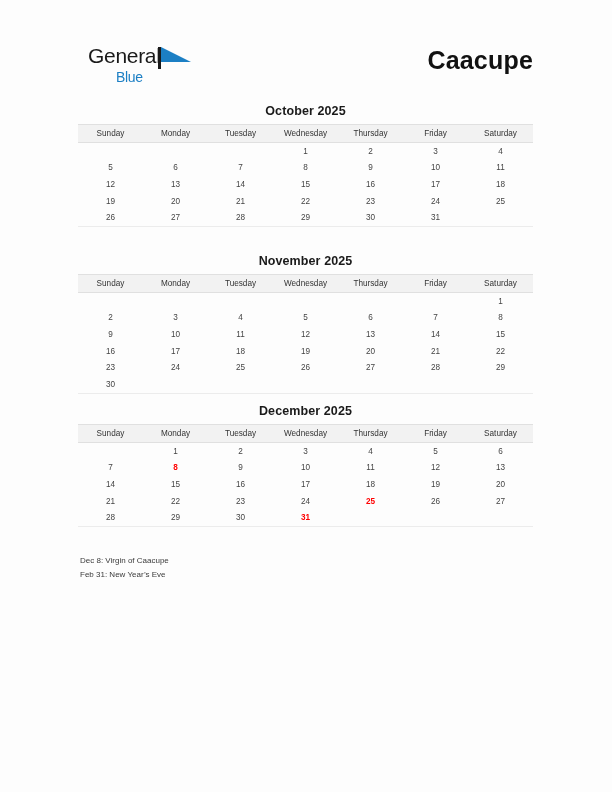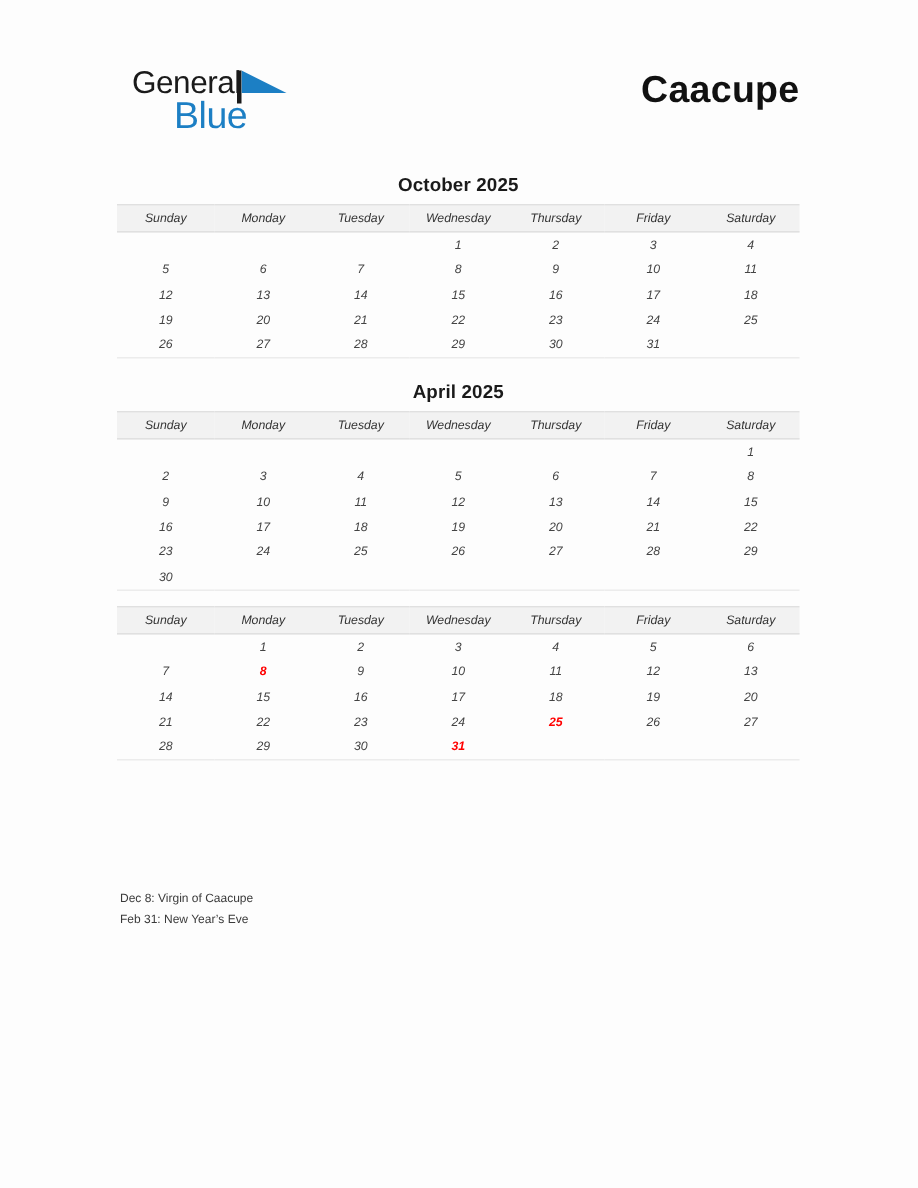--- a/index.html
+++ b/index.html
@@ -47,21 +47,21 @@
     letter-spacing: -0.3px;
     color: #1a1a1a;
     font-family: "Liberation Sans", sans-serif;
     line-height: 24px;
     white-space: nowrap;
   }
   .logo-row2 {
     position: absolute;
     left: 28px;
     top: 21px;
-    font-size: 25px;
+    font-size: 14px;
     letter-spacing: -0.3px;
     color: #1c7fc4;
     line-height: 24px;
     white-space: nowrap;
   }
   .logo-flag {
     position: absolute;
     left: 73px;
     top: 2px;
     width: 32px;
@@ -86,38 +86,37 @@
     letter-spacing: 0.2px;
     white-space: nowrap;
   }
 
   
   .month-block {
     position: absolute;
     left: 78px;
     width: 455px;
   }
-  #month-0 { top: 104px; margin-top: 12px; }
+  #month-0 { top: 104px; }
   #month-1 { top: 254px; }
   #month-2 { top: 404px; }
 
   .month-title {
     text-align: center;
     font-size: 12.5px;
     font-weight: bold;
     color: #1a1a1a;
     margin-bottom: 6px;
     letter-spacing: 0.1px;
   }
 
   table.cal {
     border-collapse: collapse;
     width: 455px;
     table-layout: fixed;
-    font-style: italic;
   }
   table.cal th {
     background: #f2f2f2;
     border-top: 1px solid #e0e0e0;
     border-bottom: 1px solid #e0e0e0;
     font-size: 8.2px;
     font-weight: normal;
     color: #333333;
     height: 17px;
     text-align: center;
@@ -138,21 +137,20 @@
     color: #ff0000;
     font-weight: bold;
   }
 
   
   .notes {
     position: absolute;
     left: 80px;
     top: 554px;
     width: 340px;
-    margin-top: 38px;
   }
   .note-line {
     font-size: 8px;
     color: #3a3a3a;
     line-height: 13.6px;
     white-space: nowrap;
   }
 </style>
 </head>
 <body>
@@ -231,21 +229,21 @@
             <td>29</td>
             <td>30</td>
             <td>31</td>
             <td></td>
           </tr>
         </tbody>
     </table>
   </div>
 
   <div class="month-block" id="month-1">
-    <div class="month-title">April 2025</div>
+    <div class="month-title">November 2025</div>
     <table class="cal">
       <thead>
         <tr>
           <th>Sunday</th>
           <th>Monday</th>
           <th>Tuesday</th>
           <th>Wednesday</th>
           <th>Thursday</th>
           <th>Friday</th>
           <th>Saturday</th>
@@ -304,20 +302,21 @@
             <td></td>
             <td></td>
             <td></td>
             <td></td>
           </tr>
         </tbody>
     </table>
   </div>
 
   <div class="month-block" id="month-2">
+    <div class="month-title">December 2025</div>
     <table class="cal">
       <thead>
         <tr>
           <th>Sunday</th>
           <th>Monday</th>
           <th>Tuesday</th>
           <th>Wednesday</th>
           <th>Thursday</th>
           <th>Friday</th>
           <th>Saturday</th>

